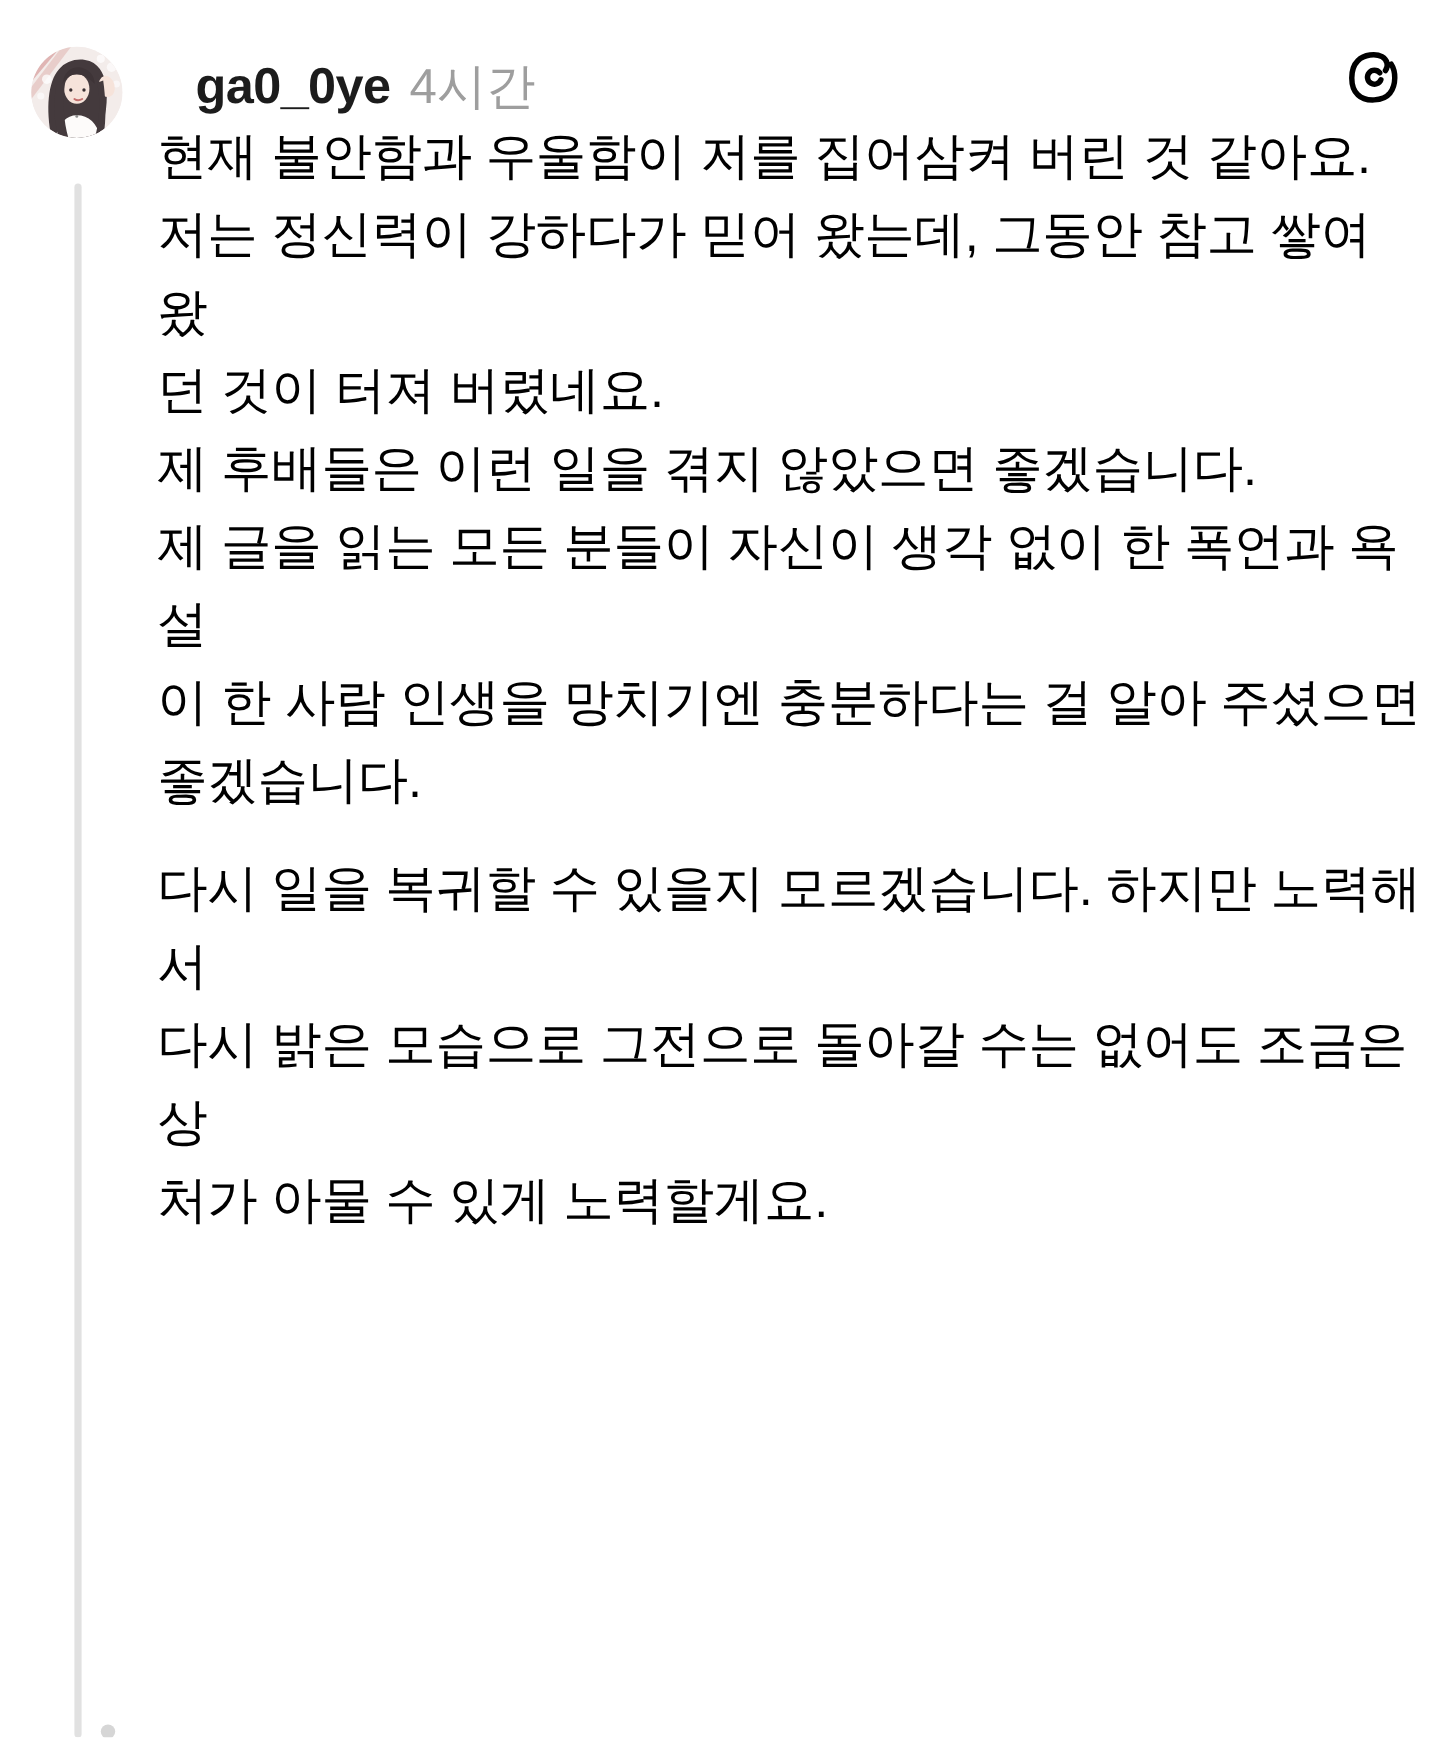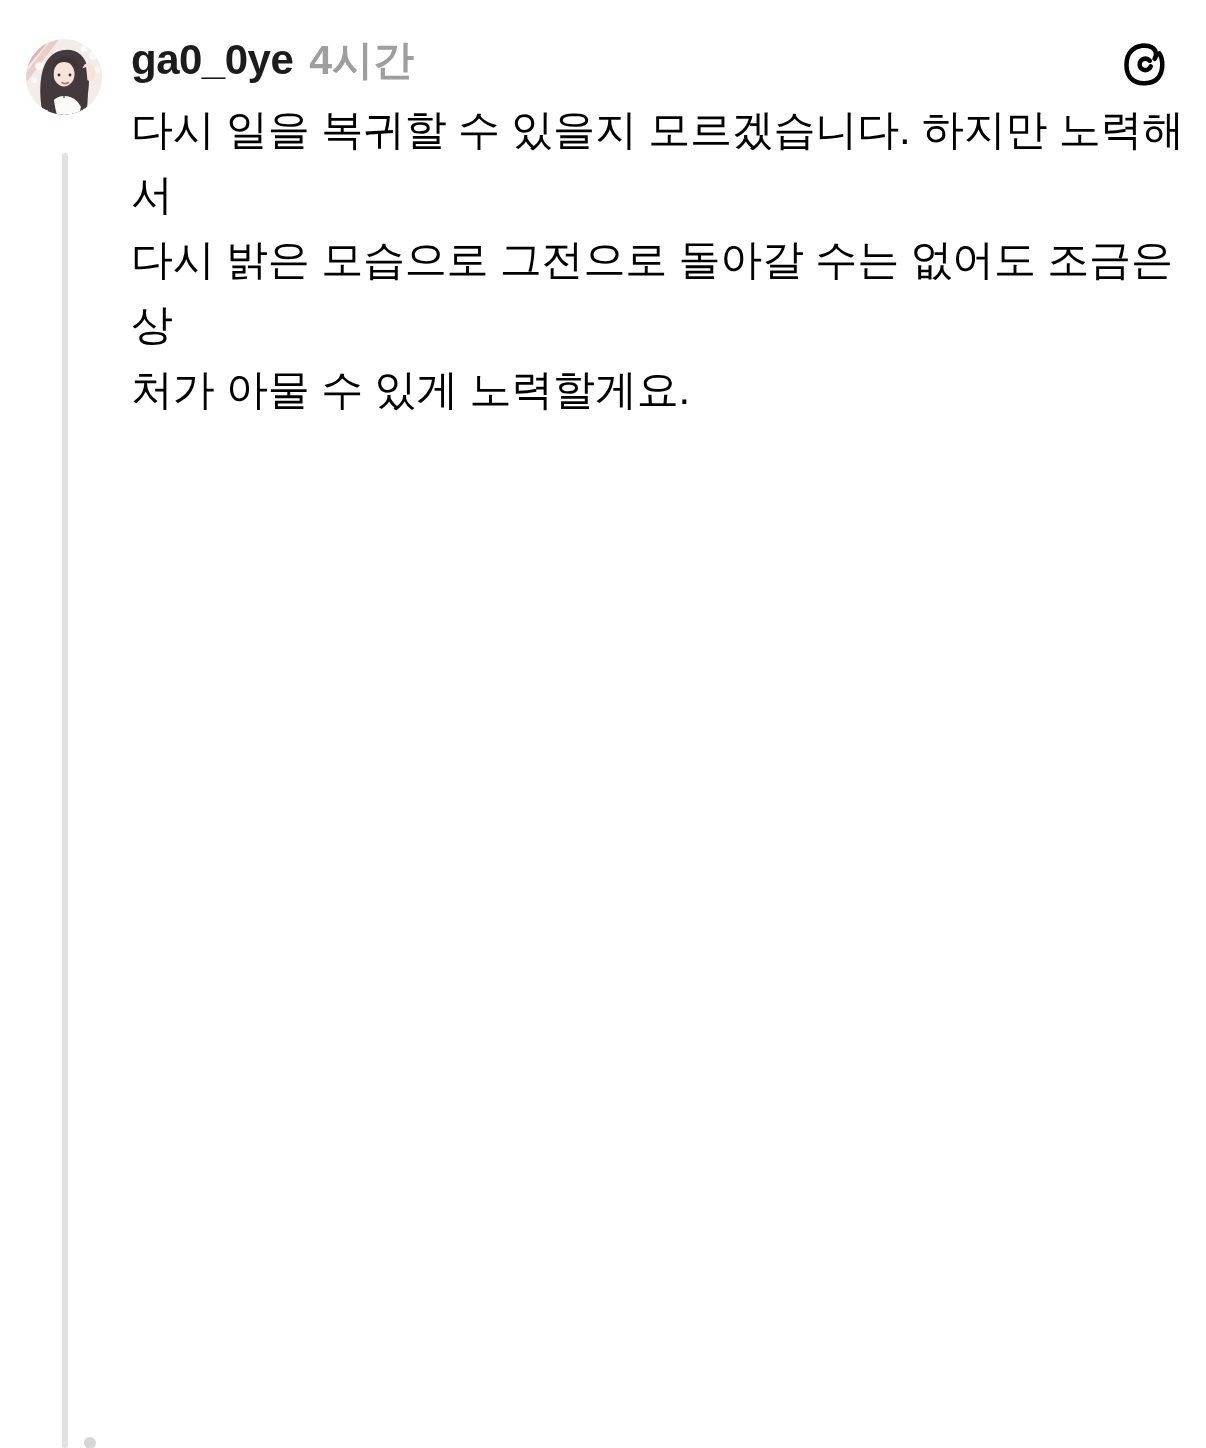--- a/index.html
+++ b/index.html
@@ -35,25 +35,27 @@
     align-items: baseline;
     gap: 16px;
     line-height: 46px;
     white-space: nowrap;
   }
   .username {
     font-size: 42px;
     font-weight: 700;
     color: #1c1c1c;
     letter-spacing: -0.5px;
+    margin-left: 32px;
   }
   .timestamp {
     font-size: 41px;
-    font-weight: 700;
+    font-weight: 400;
     color: #9e9e9e;
+    margin-top: 12px;
   }
   .app-logo {
     position: absolute;
     left: 1120px; top: 39px;
     width: 48px; height: 52px;
   }
   .app-logo svg { display: block; width: 100%; height: 100%; }
   .post-body {
     position: absolute;
     left: 131px; top: 97px;
@@ -119,18 +121,19 @@
   <div class="app-logo">
     <svg viewBox="0 0 100 104">
       <g fill="none" stroke="#000000" stroke-width="9.5" stroke-linecap="round">
         <path d="M 82 28 C 90 40, 91 63, 80 78 C 68 93, 37 94, 24 81 C 10 68, 10 36, 24 22 C 35 11, 55 9, 66 15 C 75 20, 78 31, 72 39"></path>
         <path d="M 62 43 A 12 12 0 1 0 64 55"></path>
       </g>
     </svg>
   </div>
 
   <div class="post-body" id="post-body">
+      <div class="paragraph">현재 불안함과 우울함이 저를 집어삼켜 버린 것 같아요.<br>저는 정신력이 강하다가 믿어 왔는데, 그동안 참고 쌓여 왔<br>던 것이 터져 버렸네요.<br>제 후배들은 이런 일을 겪지 않았으면 좋겠습니다.<br>제 글을 읽는 모든 분들이 자신이 생각 없이 한 폭언과 욕설<br>이 한 사람 인생을 망치기엔 충분하다는 걸 알아 주셨으면<br>좋겠습니다.</div>
       <div class="paragraph">다시 일을 복귀할 수 있을지 모르겠습니다. 하지만 노력해서<br>다시 밝은 모습으로 그전으로 돌아갈 수는 없어도 조금은 상<br>처가 아물 수 있게 노력할게요.</div>
     </div>
 
   <div class="reply-avatar-peek"></div>
 
 </div>
 
 </body></html>

